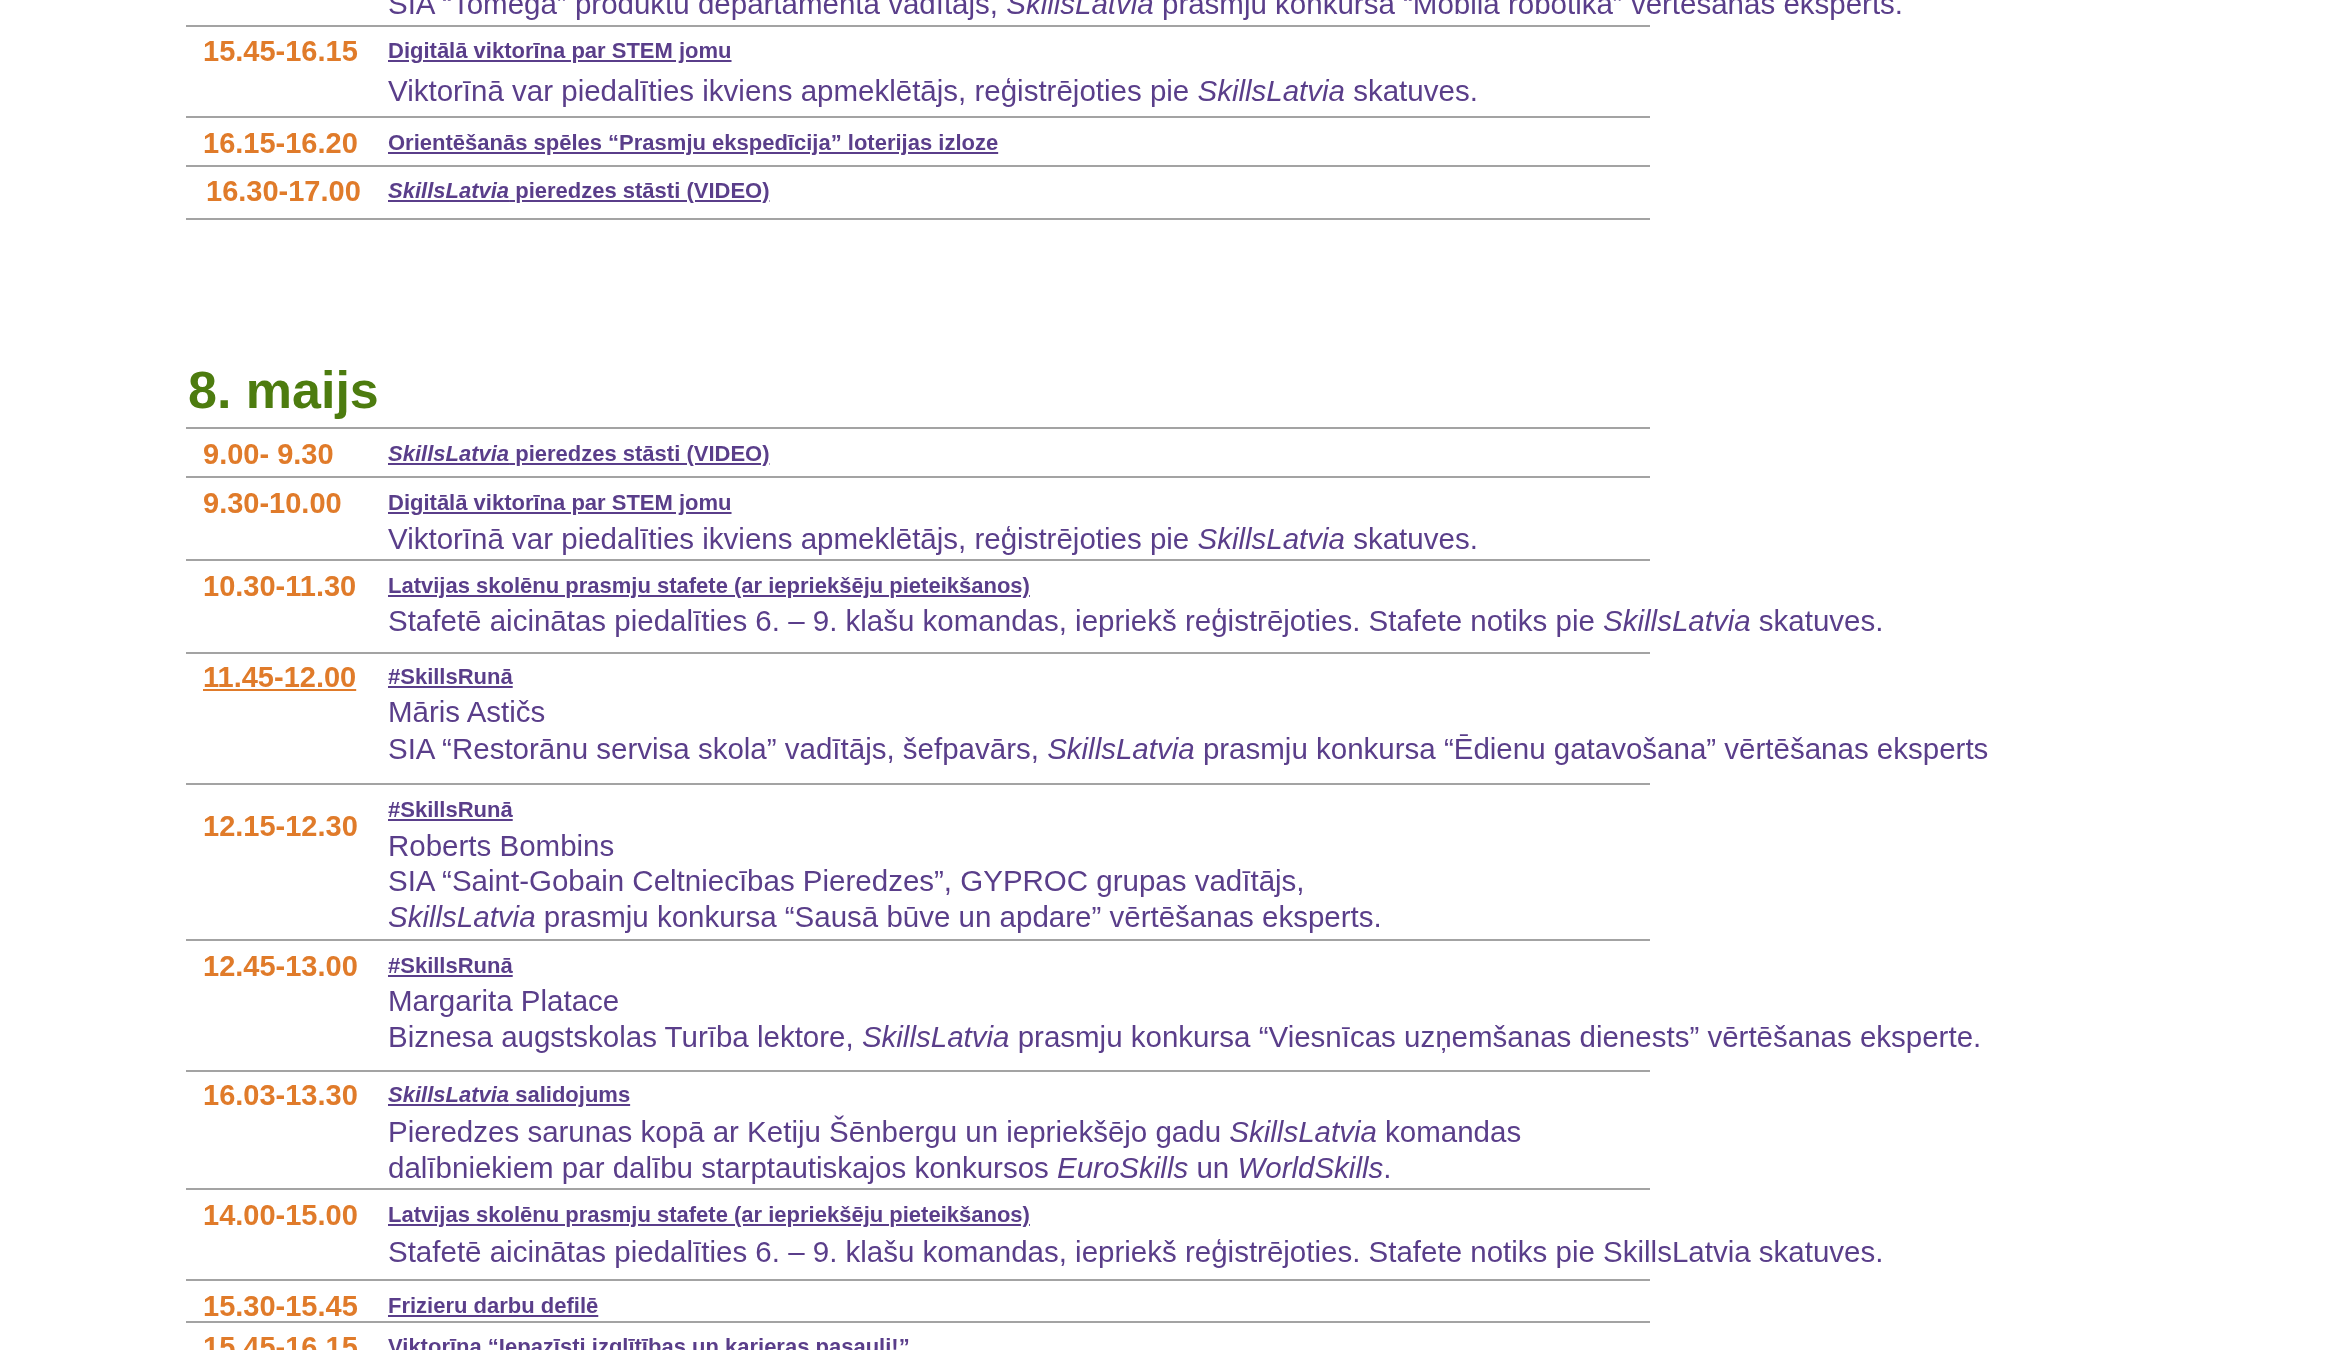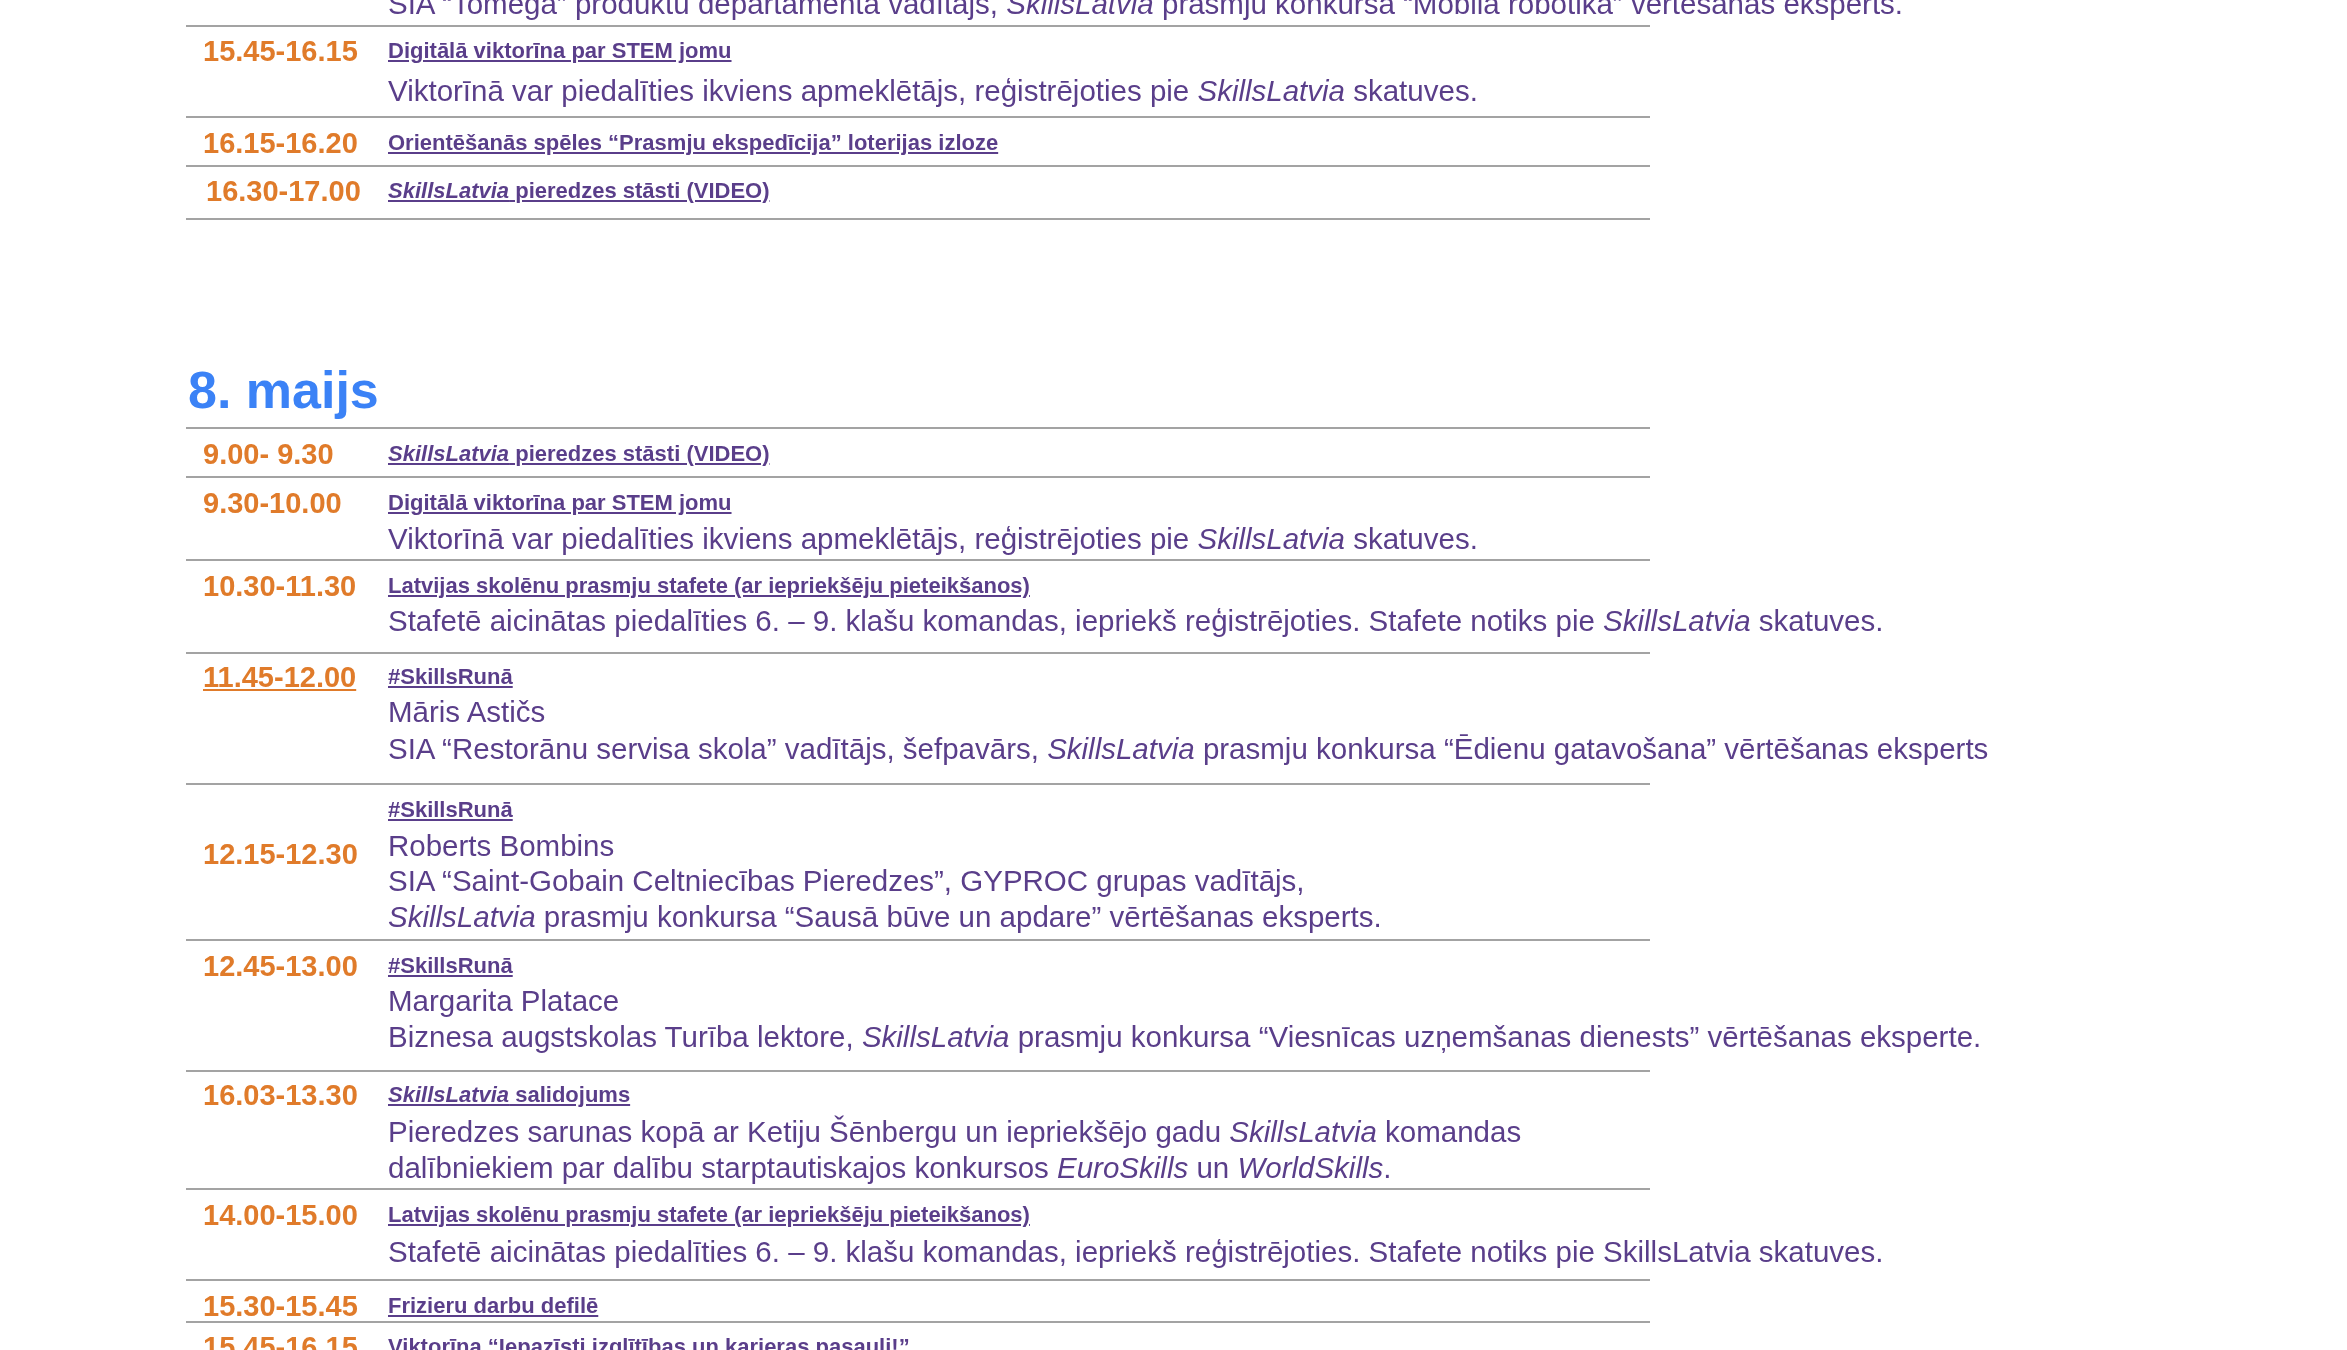--- a/index.html
+++ b/index.html
@@ -2,21 +2,21 @@
 <html><head>
 <meta charset="utf-8">
 <style>
   html, body { margin:0; padding:0; background:#ffffff; }
   body { width:2347px; height:1350px; overflow:hidden; position:relative;
          font-family:"Liberation Sans", sans-serif; color:#5a3e8a; }
   .rule { position:absolute; left:186px; width:1464px; height:2px; background:#a3a3a3; }
   .time { position:absolute; left:203px; font-size:29px; font-weight:bold; color:#e07b2a; line-height:36px; white-space:nowrap; }
   .title { position:absolute; left:388px; font-size:22px; font-weight:bold; color:#5a3e8a; line-height:36px; white-space:nowrap;text-decoration:underline; }
   .line { position:absolute; left:388px; font-size:29.5px; color:#5a3e8a; line-height:36px; white-space:nowrap; }
-  .day { position:absolute; left:188px; font-size:52px; font-weight:bold; color:#3b82f6; line-height:60px; white-space:nowrap; }
+  .day { position:absolute; left:188px; font-size:52px; font-weight:bold; color:#4d7c0f; line-height:60px; white-space:nowrap; }
   i { font-style:italic; }
 </style>
 </head>
 <body>
 
 <div class="line" style="top:-14px;"><span>SIA “Tomega” produktu departamenta vadītājs, </span><i>SkillsLatvia</i><span> prasmju konkursa “Mobilā robotika” vērtēšanas eksperts.</span></div>
 <div class="rule" style="top:25px;"></div>
 
 <div class="time" style="top:33px;">15.45-16.15</div>
 <div class="title" style="top:33px;">Digitālā viktorīna par STEM jomu</div>
@@ -47,21 +47,21 @@
 <div class="title" style="top:568px;">Latvijas skolēnu prasmju stafete (ar iepriekšēju pieteikšanos)</div>
 <div class="line" style="top:603px;"><span>Stafetē aicinātas piedalīties 6. – 9. klašu komandas, iepriekš reģistrējoties. Stafete notiks  pie </span><i>SkillsLatvia</i><span> skatuves.</span></div>
 <div class="rule" style="top:652px;"></div>
 
 <div class="time" style="top:659px;text-decoration:underline;">11.45-12.00</div>
 <div class="title" style="top:659px;">#SkillsRunā</div>
 <div class="line" style="top:694px;">Māris Astičs</div>
 <div class="line" style="top:731px;"><span>SIA “Restorānu servisa skola” vadītājs, šefpavārs,  </span><i>SkillsLatvia</i><span> prasmju konkursa “Ēdienu gatavošana” vērtēšanas eksperts</span></div>
 <div class="rule" style="top:783px;"></div>
 
-<div class="time" style="top:836px;">12.15-12.30</div>
+<div class="time" style="top:808px;">12.15-12.30</div>
 <div class="title" style="top:792px;">#SkillsRunā</div>
 <div class="line" style="top:828px;">Roberts Bombins</div>
 <div class="line" style="top:863px;">SIA “Saint-Gobain Celtniecības Pieredzes”, GYPROC grupas vadītājs,</div>
 <div class="line" style="top:899px;"><i>SkillsLatvia</i><span> prasmju konkursa “Sausā būve un apdare” vērtēšanas eksperts.</span></div>
 <div class="rule" style="top:939px;"></div>
 
 <div class="time" style="top:948px;">12.45-13.00</div>
 <div class="title" style="top:948px;">#SkillsRunā</div>
 <div class="line" style="top:983px;">Margarita Platace</div>
 <div class="line" style="top:1019px;"><span>Biznesa augstskolas Turība lektore,  </span><i>SkillsLatvia</i><span> prasmju konkursa “Viesnīcas uzņemšanas dienests” vērtēšanas eksperte.</span></div>

